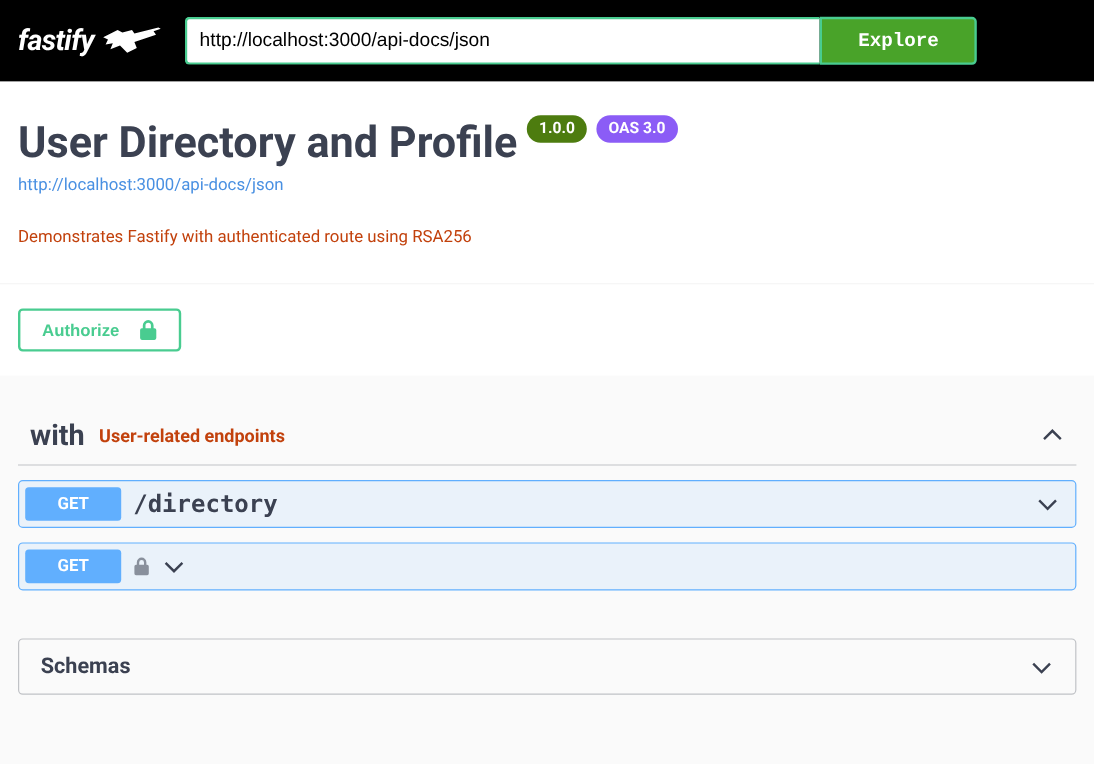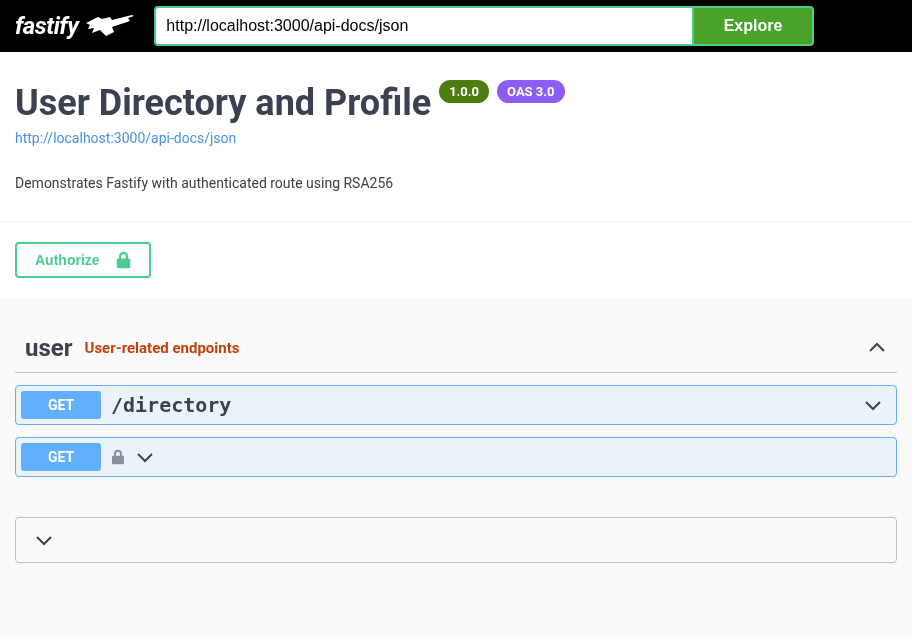--- a/index.html
+++ b/index.html
@@ -4,21 +4,21 @@
 <style>
   * { box-sizing: border-box; margin: 0; padding: 0; }
   body {
     font-family: -apple-system, BlinkMacSystemFont, "Segoe UI", Roboto, sans-serif;
     background: #fafafa;
     color: #3b4151;
     width: 912px;
   }
   .topbar {
     background: #000;
-    height: 52px;
+    height: 68px;
     display: flex;
     align-items: center;
     padding: 0 15px;
   }
   .logo {
     display: flex;
     align-items: center;
     gap: 6px;
     margin-right: 20px;
   }
@@ -51,20 +51,21 @@
   }
   .explore-btn {
     background: #49a329;
     color: #fff;
     border: 2px solid #49cc90;
     border-radius: 0 4px 4px 0;
     padding: 0 30px;
     font-size: 16px;
     font-weight: 700;
     cursor: pointer;
+    font-family: Liberation Mono, monospace;
   }
   .info-section {
     background: #fff;
     padding: 30px 15px 30px 15px;
     border-bottom: 1px solid rgba(0,0,0,0.05);
   }
   .title-row {
     display: flex;
     align-items: center;
     flex-wrap: wrap;
@@ -98,21 +99,21 @@
   .base-url {
     color: #4990e2;
     font-size: 14px;
     margin-top: 6px;
     display: inline-block;
     text-decoration: none;
   }
   .description {
     margin-top: 28px;
     font-size: 14px;
-    color: #404040;
+    color: #c2410c;
   }
   .auth-section {
     display: flex;
     padding: 20px 15px 20px 15px;
     background: #fff;
   }
   .authorize-btn {
     display: flex;
     align-items: center;
     gap: 16px;
@@ -237,21 +238,21 @@
     <svg class="lock-icon" viewBox="0 0 20 24">
       <path fill="#49cc90" d="M4 10 V7 a6 6 0 0 1 12 0 V10 h1 a2 2 0 0 1 2 2 v9 a2 2 0 0 1 -2 2 H3 a2 2 0 0 1 -2 -2 v-9 a2 2 0 0 1 2 -2 Z M7 10 h6 V7 a3 3 0 0 0 -6 0 Z"></path>
     </svg>
   </button>
 </div>
 
 <div class="content">
 
   <div class="tag-section">
     <div class="tag-header">
-      <span class="tag-name">user</span>
+      <span class="tag-name">with</span>
       <span class="tag-desc">User-related endpoints</span>
       <svg class="chevron" viewBox="0 0 20 20">
         <path d="M3 13 L10 6 L17 13" stroke="#3b4151" stroke-width="2" fill="none"></path>
       </svg>
     </div>
 
     <div class="operation">
       <span class="method-badge">GET</span>
       <span class="op-path">/directory</span>
       <div class="op-right">
@@ -268,18 +269,19 @@
           <path fill="#3b4151" d="M4 10 V7 a6 6 0 0 1 12 0 V10 h1 a2 2 0 0 1 2 2 v9 a2 2 0 0 1 -2 2 H3 a2 2 0 0 1 -2 -2 v-9 a2 2 0 0 1 2 -2 Z M7 10 h6 V7 a3 3 0 0 0 -6 0 Z"></path>
         </svg>
         <svg class="chevron" viewBox="0 0 20 20">
           <path d="M3 7 L10 14 L17 7" stroke="#3b4151" stroke-width="2" fill="none"></path>
         </svg>
       </div>
     </div>
   </div>
 
   <div class="schemas-section">
+    <span class="schemas-title">Schemas</span>
     <svg class="chevron" viewBox="0 0 20 20">
       <path d="M3 7 L10 14 L17 7" stroke="#3b4151" stroke-width="2" fill="none"></path>
     </svg>
   </div>
 
 </div>
 
 </body></html>

